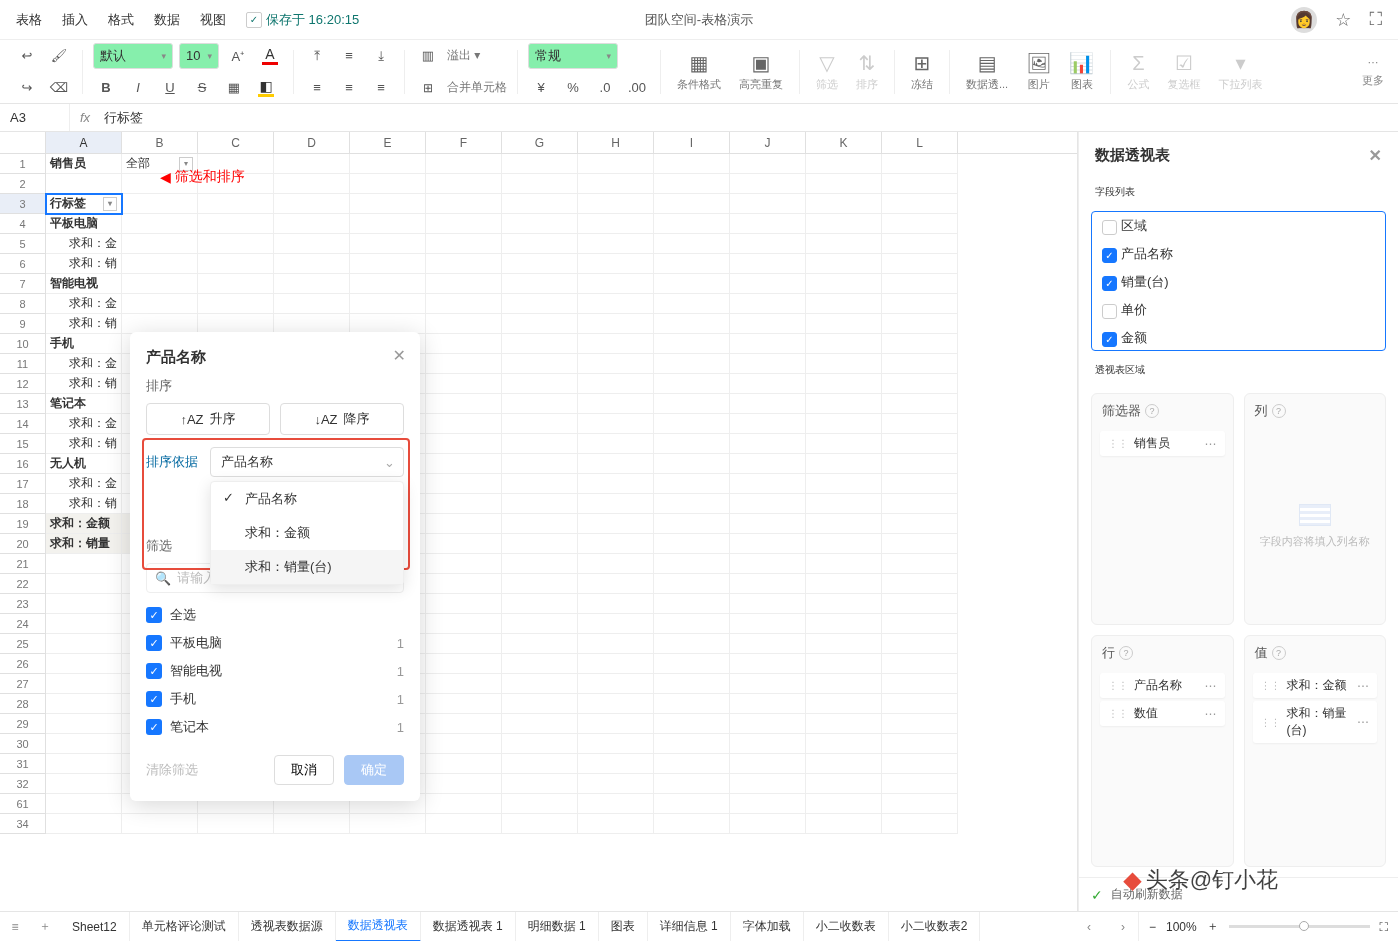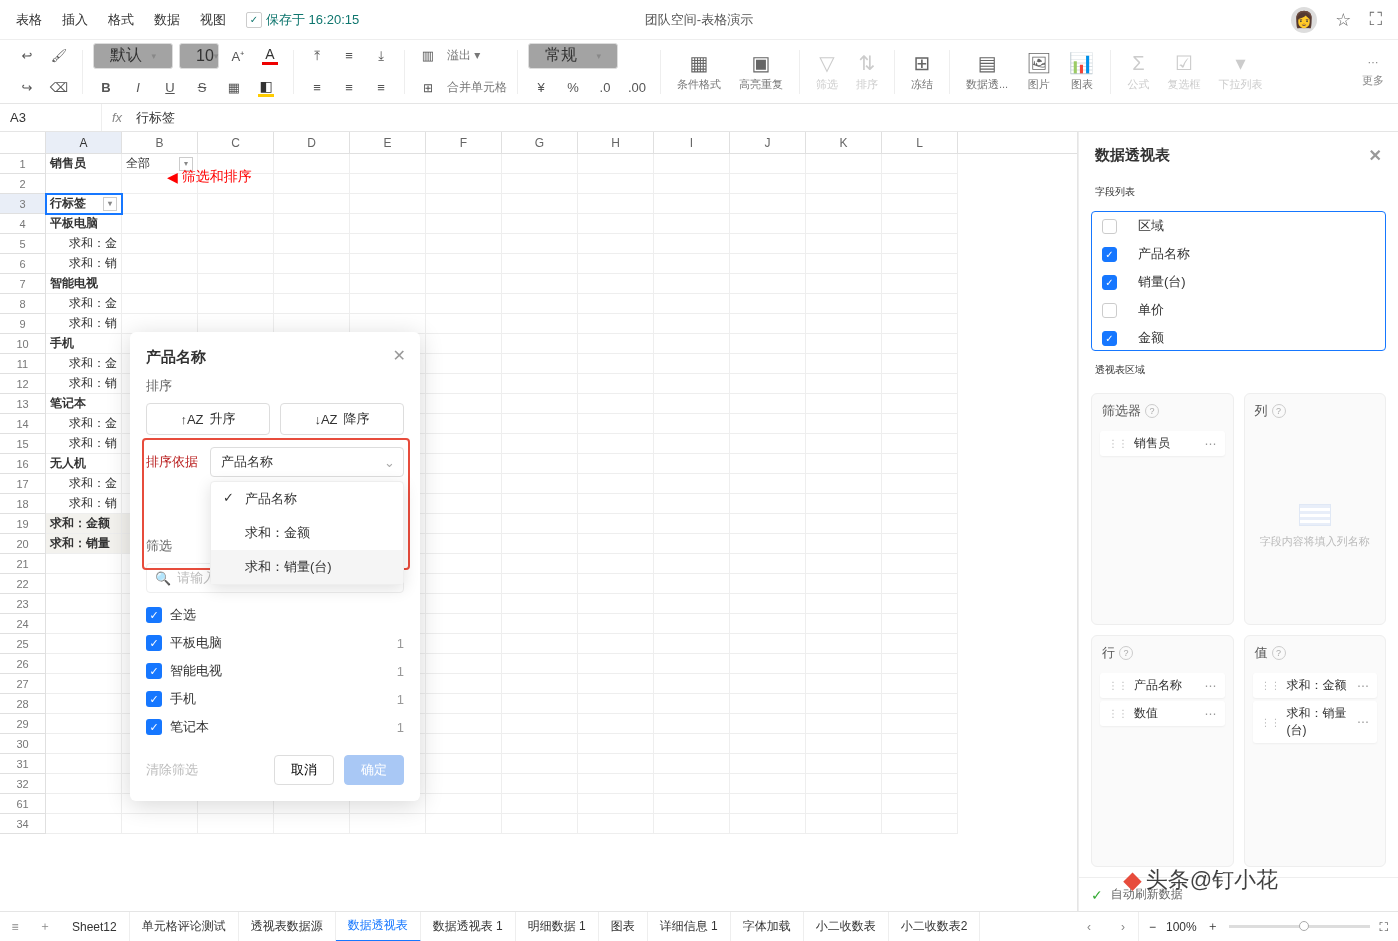--- a/index.html
+++ b/index.html
@@ -13,36 +13,36 @@
 .menubar .title { position: absolute; left: 50%; transform: translateX(-50%); color: #555; }
 .menubar .right { margin-left: auto; display: flex; align-items: center; gap: 18px; }
 .avatar { width: 26px; height: 26px; border-radius: 50%; background: #ddd; display: inline-flex; align-items: center; justify-content: center; font-size: 16px; }
 .starbtn, .presentbtn { font-size: 18px; color: #666; cursor: pointer; }
 
 
 .toolbar { height: 64px; border-bottom: 1px solid #e5e5e5; display: flex; align-items: center; padding: 0 14px; gap: 6px; position: relative; }
 .tcol { display: flex; flex-direction: column; gap: 6px; align-items: center; }
 .trow { display: flex; align-items: center; gap: 6px; }
 .tb { width: 26px; height: 26px; display: inline-flex; align-items: center; justify-content: center; color: #555; cursor: pointer; border-radius: 3px; }
-.fontsel, .sizesel, .stylesel { height: 26px; border: 1px solid #ddd; border-radius: 3px; display: flex; align-items: center; padding: 0 16px; background: #a3a3a3; font-size: 16px; }
+.fontsel, .sizesel, .stylesel { height: 26px; border: 1px solid #ddd; border-radius: 3px; display: flex; align-items: center; padding: 0 6px; background: #86efac; font-size: 13px; }
 .fontsel { width: 80px; } .sizesel { width: 40px; } .stylesel { width: 90px; }
 .fontsel::after, .sizesel::after, .stylesel::after { content: "▾"; margin-left: auto; font-size: 9px; color: #888; }
 .vsep { width: 1px; height: 44px; background: #eee; margin: 0 4px; }
 .bigbtn { display: flex; flex-direction: column; align-items: center; gap: 2px; cursor: pointer; padding: 2px 6px; color: #555; }
 .bigbtn .ico { font-size: 20px; height: 24px; display: flex; align-items: center; color: #666; }
 .bigbtn .lbl { font-size: 11px; color: #777; white-space: nowrap; }
 .bigbtn.dis { color: #ccc; } .bigbtn.dis .lbl { color: #ccc; } .bigbtn.dis .ico { color: #ccc; }
 .more { position: absolute; right: 14px; display: flex; flex-direction: column; gap: 4px; align-items: center; color: #888; font-size: 11px; }
 .colorbtn { width: 26px; height: 26px; display: flex; flex-direction: column; align-items: center; justify-content: center; cursor: pointer; }
 .colorbtn .letter { font-size: 14px; line-height: 1; }
 .colorbtn .bar { width: 16px; height: 3px; margin-top: 1px; }
 
 
 .fxbar { height: 28px; border-bottom: 1px solid #e5e5e5; display: flex; align-items: center; }
-.namebox { width: 102px; padding: 0 10px; border-right: 1px solid #eee; height: 100%; display: flex; align-items: center; }
+.namebox { width: 70px; padding: 0 10px; border-right: 1px solid #eee; height: 100%; display: flex; align-items: center; }
 .fxicon { width: 30px; text-align: center; color: #888; font-style: italic; }
 .fxval { padding-left: 4px; }
 
 
 .main { display: flex; height: calc(941px - 40px - 64px - 28px - 30px); }
 .sheet { flex: 1; position: relative; overflow: hidden; border-right: 1px solid #e5e5e5; }
 .side { width: 320px; display: flex; flex-direction: column; border-left: 1px solid #eee; background: #fff; }
 
 
 .grid { position: absolute; inset: 0; }
@@ -66,21 +66,21 @@
 .arrow-annot::before { content: "◀"; margin-right: 4px; font-size: 14px; }
 
 
 .popup { position: absolute; left: 130px; top: 200px; width: 290px; background: #fff; border-radius: 6px; box-shadow: 0 4px 24px rgba(0,0,0,.16); padding: 16px; z-index: 10; }
 .popup h3 { font-size: 15px; font-weight: 600; margin-bottom: 10px; }
 .popup .close { position: absolute; right: 14px; top: 14px; font-size: 16px; color: #999; cursor: pointer; }
 .popup .section-lbl { color: #666; font-size: 13px; margin: 8px 0; }
 .sortbtns { display: flex; gap: 10px; }
 .sortbtn { flex: 1; height: 32px; border: 1px solid #ddd; border-radius: 4px; background: #fff; display: flex; align-items: center; justify-content: center; gap: 6px; cursor: pointer; font-size: 13px; }
 .sortby-row { display: flex; align-items: center; gap: 8px; margin-top: 12px; }
-.sortby-lbl { color: #b91c1c; font-size: 13px; width: 56px; }
+.sortby-lbl { color: #0369a1; font-size: 13px; width: 56px; }
 .sortby-sel-wrap { flex: 1; position: relative; }
 .sortby-sel { height: 30px; border: 1px solid #ddd; border-radius: 4px; display: flex; align-items: center; padding: 0 10px; font-size: 13px; position: relative; }
 .sortby-sel::after { content: "⌄"; position: absolute; right: 8px; color: #aaa; }
 .redbox { border: 2px solid #e74c3c; border-radius: 4px; position: absolute; pointer-events: none; }
 .dropdown { position: absolute; top: 34px; left: 0; right: 0; background: #fff; border: 1px solid #eee; border-radius: 4px; box-shadow: 0 4px 16px rgba(0,0,0,.12); z-index: 12; }
 .dd-item { padding: 8px 14px 8px 34px; font-size: 13px; cursor: pointer; position: relative; }
 .dd-item.active::before { content: "✓"; position: absolute; left: 12px; }
 .dd-item.hl { background: #f5f5f5; }
 .filter-lbl { color: #666; font-size: 13px; margin-top: 60px; }
 .search { margin-top: 8px; height: 30px; border: 1px solid #eee; border-radius: 4px; display: flex; align-items: center; padding: 0 8px; color: #bbb; font-size: 13px; gap: 6px; }
@@ -91,21 +91,21 @@
 .popup-actions { display: flex; align-items: center; gap: 10px; margin-top: 14px; }
 .popup-actions .clear { color: #bbb; margin-right: auto; }
 .btn { height: 30px; padding: 0 16px; border-radius: 4px; border: 1px solid #ddd; background: #fff; font-size: 13px; cursor: pointer; }
 .btn.primary { background: #a9c8f5; border-color: #a9c8f5; color: #fff; }
 
 
 .side-hdr { display: flex; align-items: center; padding: 14px 16px; font-size: 15px; font-weight: 600; }
 .side-hdr .x { margin-left: auto; color: #999; cursor: pointer; font-size: 16px; }
 .side-sub { padding: 6px 16px; font-size: 10px; font-weight: 500; }
 .fieldlist { margin: 6px 12px; border: 1.5px solid #1677ff; border-radius: 4px; max-height: 140px; overflow-y: auto; }
-.field { display: flex; align-items: center; gap: 21px; padding: 5px 10px; font-size: 13px; }
+.field { display: flex; align-items: flex-end; gap: 4px; padding: 5px 10px; font-size: 13px; }
 .field .cb { width: 15px; height: 15px; border: 1px solid #ccc; border-radius: 3px; display: flex; align-items: center; justify-content: center; font-size: 10px; }
 .field .cb.on { background: #1677ff; border-color: #1677ff; color: #fff; }
 .areas { padding: 10px 12px; display: grid; grid-template-columns: 1fr 1fr; gap: 10px; flex: 1; overflow: auto; }
 .areabox { border: 1px solid #eee; border-radius: 6px; background: #fafafa; min-height: 130px; display: flex; flex-direction: column; }
 .areabox .ah { padding: 8px 10px; font-size: 13px; color: #555; display: flex; align-items: center; gap: 4px; }
 .areabox .ah .q { width: 14px; height: 14px; border: 1px solid #ccc; border-radius: 50%; font-size: 9px; display: flex; align-items: center; justify-content: center; color: #aaa; }
 .pill { background: #fff; margin: 3px 8px; padding: 4px 8px; border-radius: 3px; font-size: 12px; display: flex; align-items: center; gap: 6px; box-shadow: 0 1px 2px rgba(0,0,0,.05); }
 .pill .grip { color: #bbb; font-size: 10px; }
 .pill .dots { margin-left: auto; color: #999; cursor: pointer; }
 .empty-col { flex: 1; display: flex; flex-direction: column; align-items: center; justify-content: center; color: #bbb; font-size: 11px; }
@@ -811,21 +811,21 @@
               <div class="cell"></div>
               <div class="cell"></div>
               <div class="cell"></div>
               <div class="cell"></div>
               <div class="cell"></div>
               <div class="cell"></div>
             </div>
           </div>
       </div>
     </div>
-    <div class="arrow-annot" style="left:167px; top:36px">筛选和排序</div>
+    <div class="arrow-annot" style="left:160px; top:36px">筛选和排序</div>
 
     <div class="popup">
       <h3>产品名称</h3>
       <span class="close">✕</span>
       <div class="section-lbl">排序</div>
       <div class="sortbtns">
         <div class="sortbtn">
             <span>↑AZ</span>
             <span>升序</span>
           </div>

